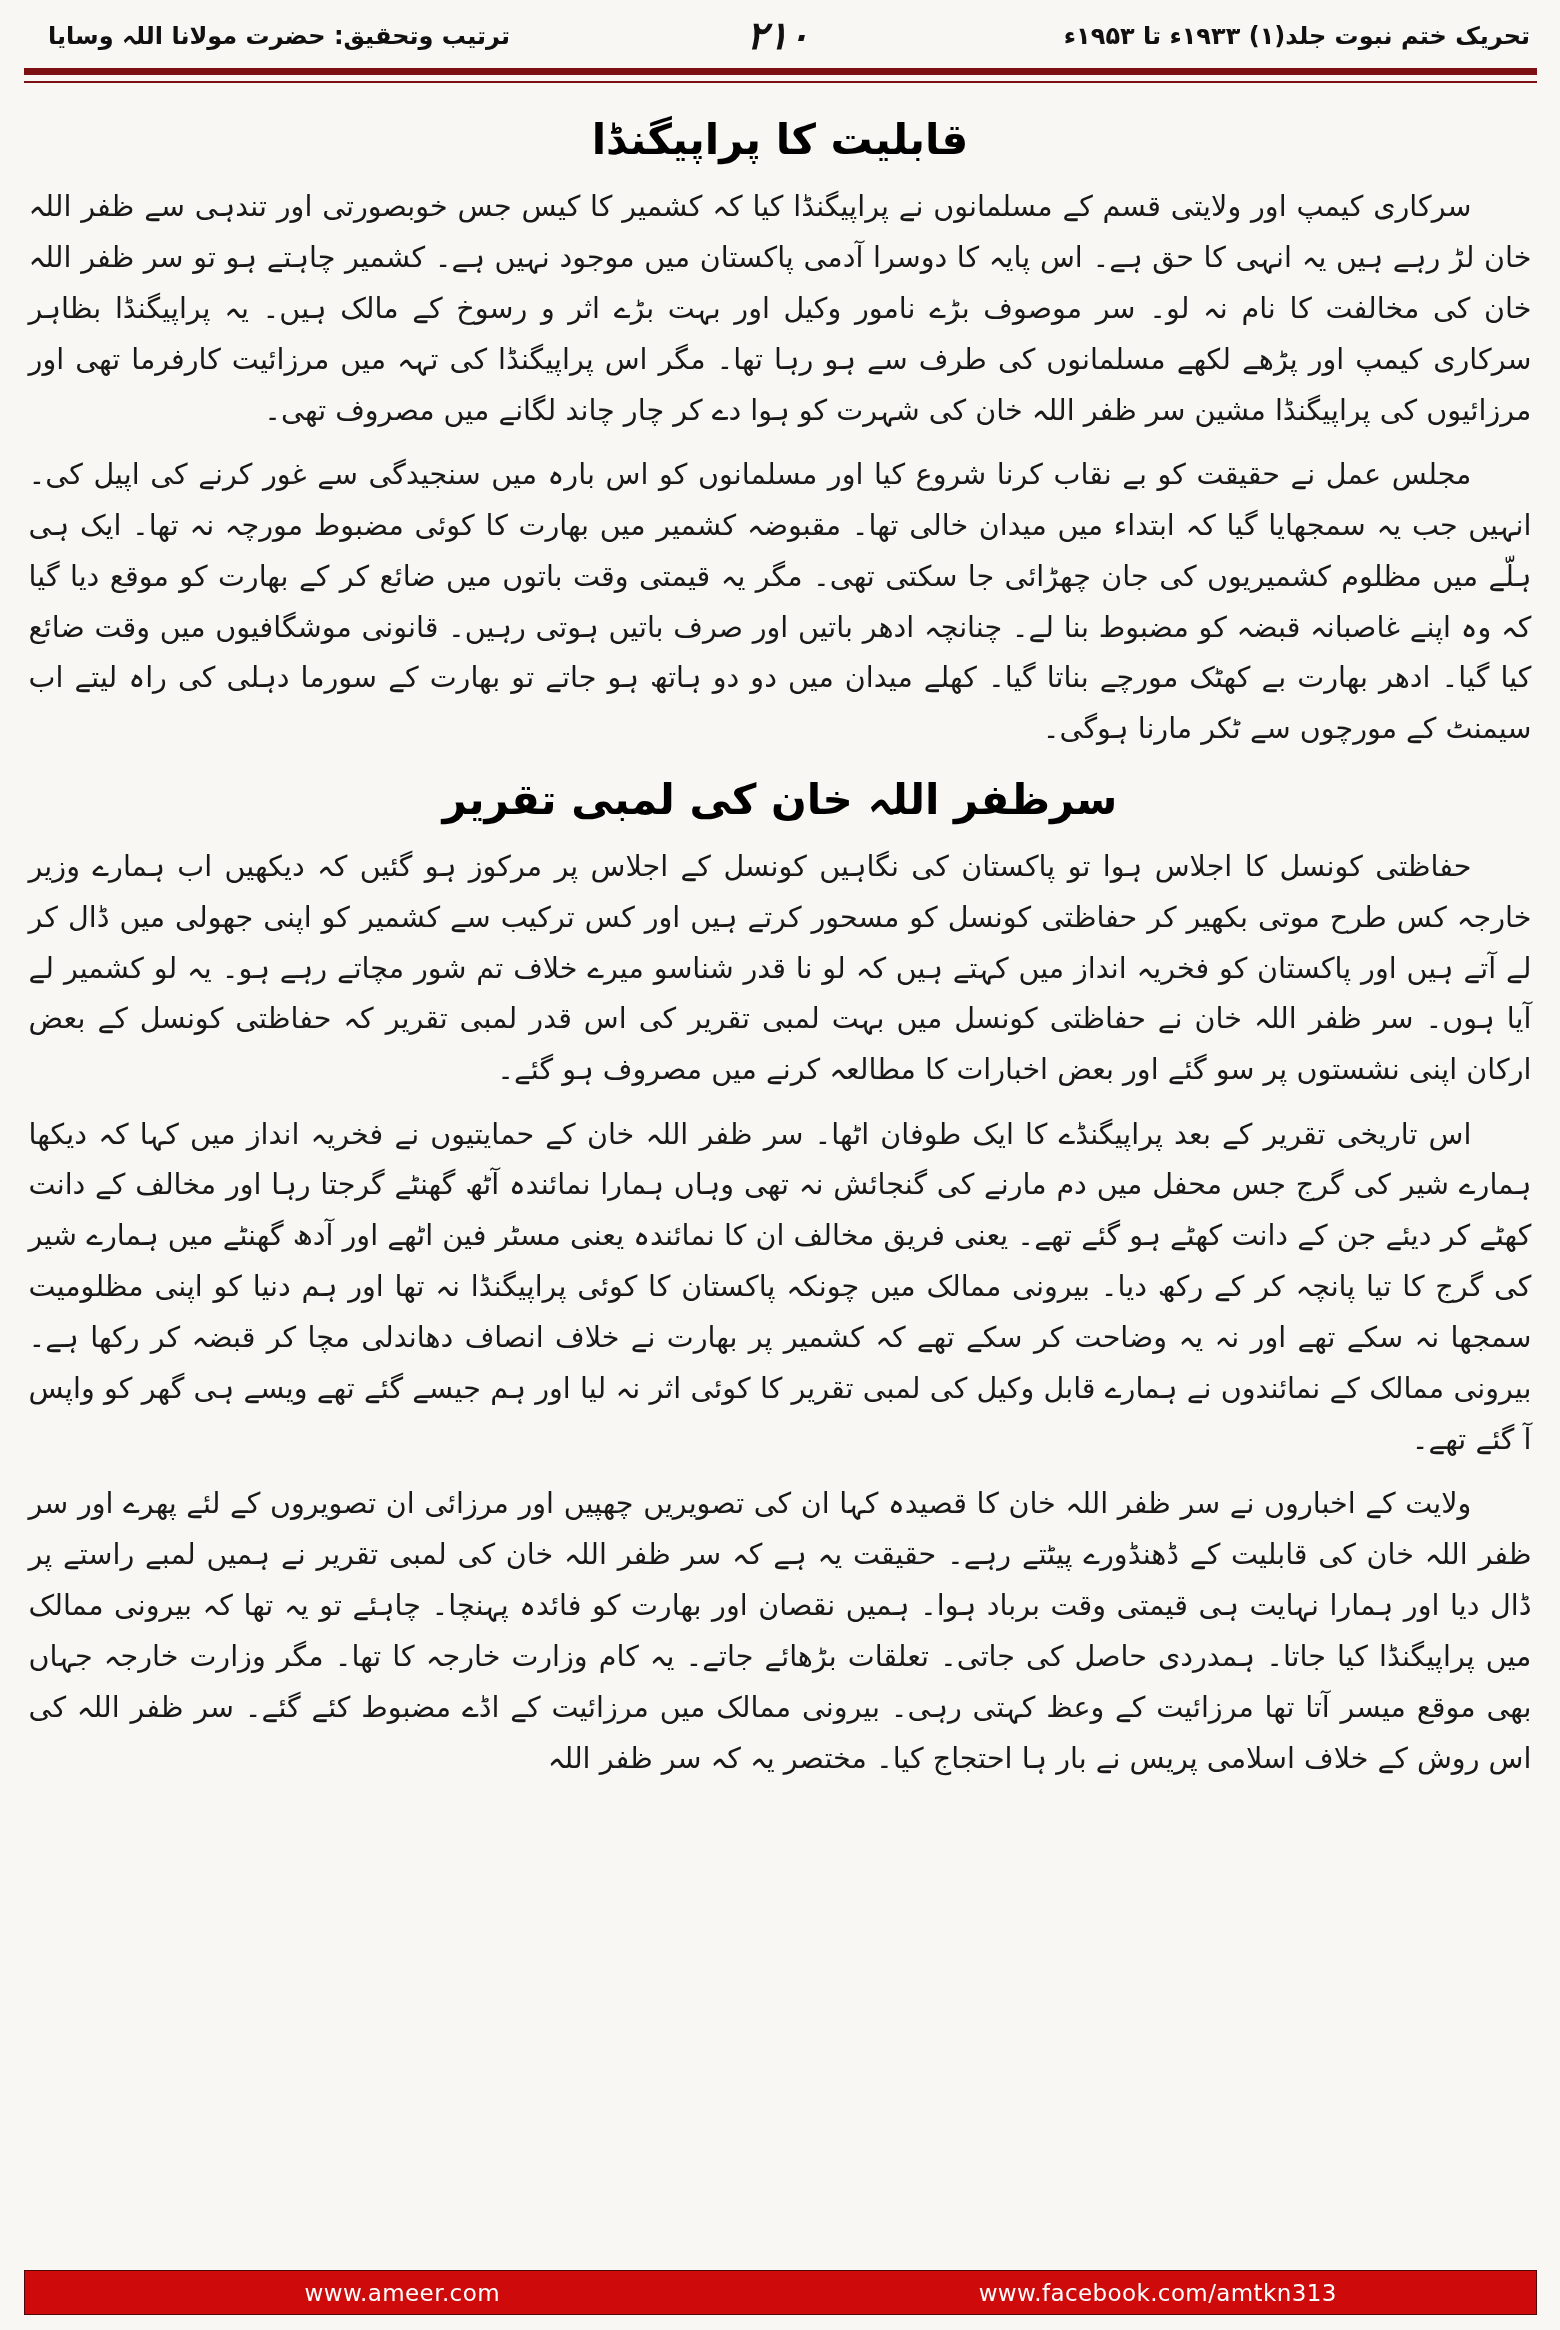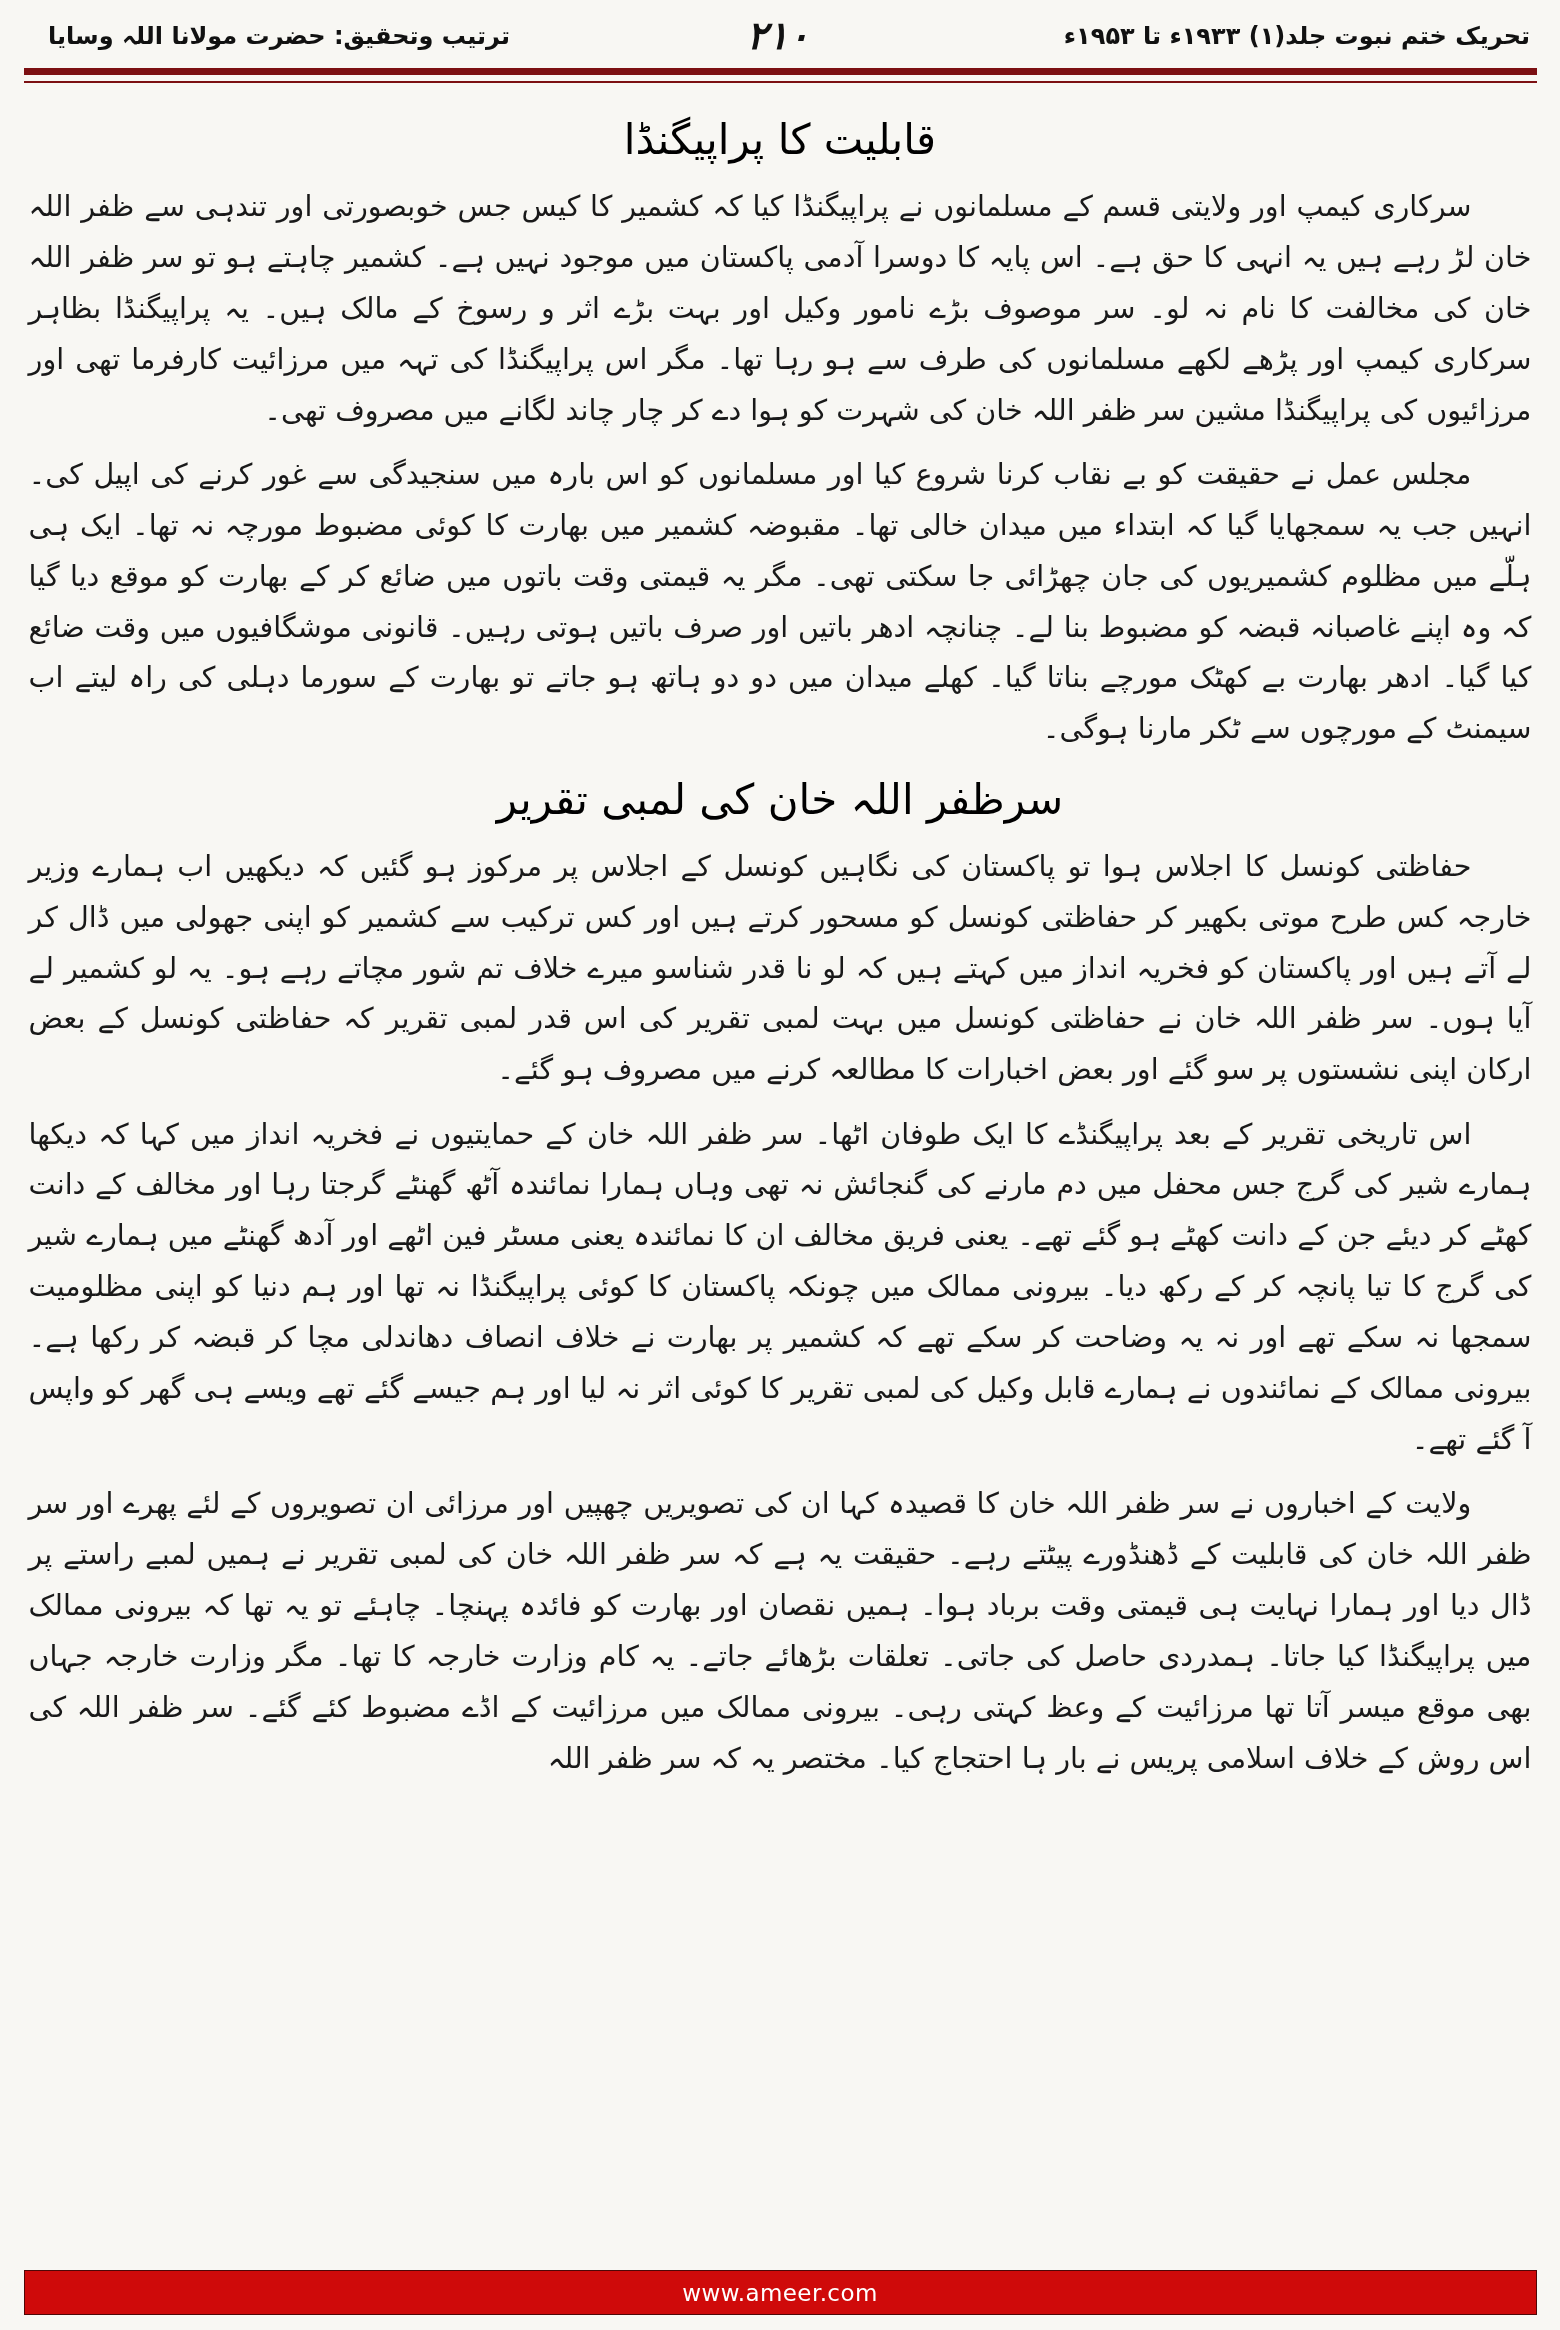--- a/index.html
+++ b/index.html
@@ -44,21 +44,21 @@
   
   .page-main {
     direction: rtl;
     flex: 1;
     padding: 11.8px 28.6px 0 28.6px;
     overflow: hidden;
   }
   .section-heading {
     text-align: center;
     font-size: 42px;
-    font-weight: normal;
+    font-weight: bold;
     color: #000;
     margin: 18.5px 0 13.4px 0;
     line-height: 1.3;
   }
   .body-para {
     font-size: 28.6px;
     line-height: 1.78;
     text-align: justify;
     text-indent: 60px;
     margin-bottom: 13.4px;
@@ -112,14 +112,15 @@
   <p class="body-para">حفاظتی کونسل کا اجلاس ہوا تو پاکستان کی نگاہیں کونسل کے اجلاس پر مرکوز ہو گئیں کہ دیکھیں اب ہمارے وزیر خارجہ کس طرح موتی بکھیر کر حفاظتی کونسل کو مسحور کرتے ہیں اور کس ترکیب سے کشمیر کو اپنی جھولی میں ڈال کر لے آتے ہیں اور پاکستان کو فخریہ انداز میں کہتے ہیں کہ لو نا قدر شناسو میرے خلاف تم شور مچاتے رہے ہو۔ یہ لو کشمیر لے آیا ہوں۔ سر ظفر اللہ خان نے حفاظتی کونسل میں بہت لمبی تقریر کی اس قدر لمبی تقریر کہ حفاظتی کونسل کے بعض ارکان اپنی نشستوں پر سو گئے اور بعض اخبارات کا مطالعہ کرنے میں مصروف ہو گئے۔</p>
 
   <p class="body-para">اس تاریخی تقریر کے بعد پراپیگنڈے کا ایک طوفان اٹھا۔ سر ظفر اللہ خان کے حمایتیوں نے فخریہ انداز میں کہا کہ دیکھا ہمارے شیر کی گرج جس محفل میں دم مارنے کی گنجائش نہ تھی وہاں ہمارا نمائندہ آٹھ گھنٹے گرجتا رہا اور مخالف کے دانت کھٹے کر دیئے جن کے دانت کھٹے ہو گئے تھے۔ یعنی فریق مخالف ان کا نمائندہ یعنی مسٹر فین اٹھے اور آدھ گھنٹے میں ہمارے شیر کی گرج کا تیا پانچہ کر کے رکھ دیا۔ بیرونی ممالک میں چونکہ پاکستان کا کوئی پراپیگنڈا نہ تھا اور ہم دنیا کو اپنی مظلومیت سمجھا نہ سکے تھے اور نہ یہ وضاحت کر سکے تھے کہ کشمیر پر بھارت نے خلاف انصاف دھاندلی مچا کر قبضہ کر رکھا ہے۔ بیرونی ممالک کے نمائندوں نے ہمارے قابل وکیل کی لمبی تقریر کا کوئی اثر نہ لیا اور ہم جیسے گئے تھے ویسے ہی گھر کو واپس آ گئے تھے۔</p>
 
   <p class="body-para">ولایت کے اخباروں نے سر ظفر اللہ خان کا قصیدہ کہا ان کی تصویریں چھپیں اور مرزائی ان تصویروں کے لئے پھرے اور سر ظفر اللہ خان کی قابلیت کے ڈھنڈورے پیٹتے رہے۔ حقیقت یہ ہے کہ سر ظفر اللہ خان کی لمبی تقریر نے ہمیں لمبے راستے پر ڈال دیا اور ہمارا نہایت ہی قیمتی وقت برباد ہوا۔ ہمیں نقصان اور بھارت کو فائدہ پہنچا۔ چاہئے تو یہ تھا کہ بیرونی ممالک میں پراپیگنڈا کیا جاتا۔ ہمدردی حاصل کی جاتی۔ تعلقات بڑھائے جاتے۔ یہ کام وزارت خارجہ کا تھا۔ مگر وزارت خارجہ جہاں بھی موقع میسر آتا تھا مرزائیت کے وعظ کہتی رہی۔ بیرونی ممالک میں مرزائیت کے اڈے مضبوط کئے گئے۔ سر ظفر اللہ کی اس روش کے خلاف اسلامی پریس نے بار ہا احتجاج کیا۔ مختصر یہ کہ سر ظفر اللہ</p>
 
 </div>
 
 <div class="page-footer">
   <div class="footer-cell bright">www.ameer.com</div>
+  <div class="footer-cell bright">www.facebook.com/amtkn313</div>
 </div>
 
 
 </body></html>

